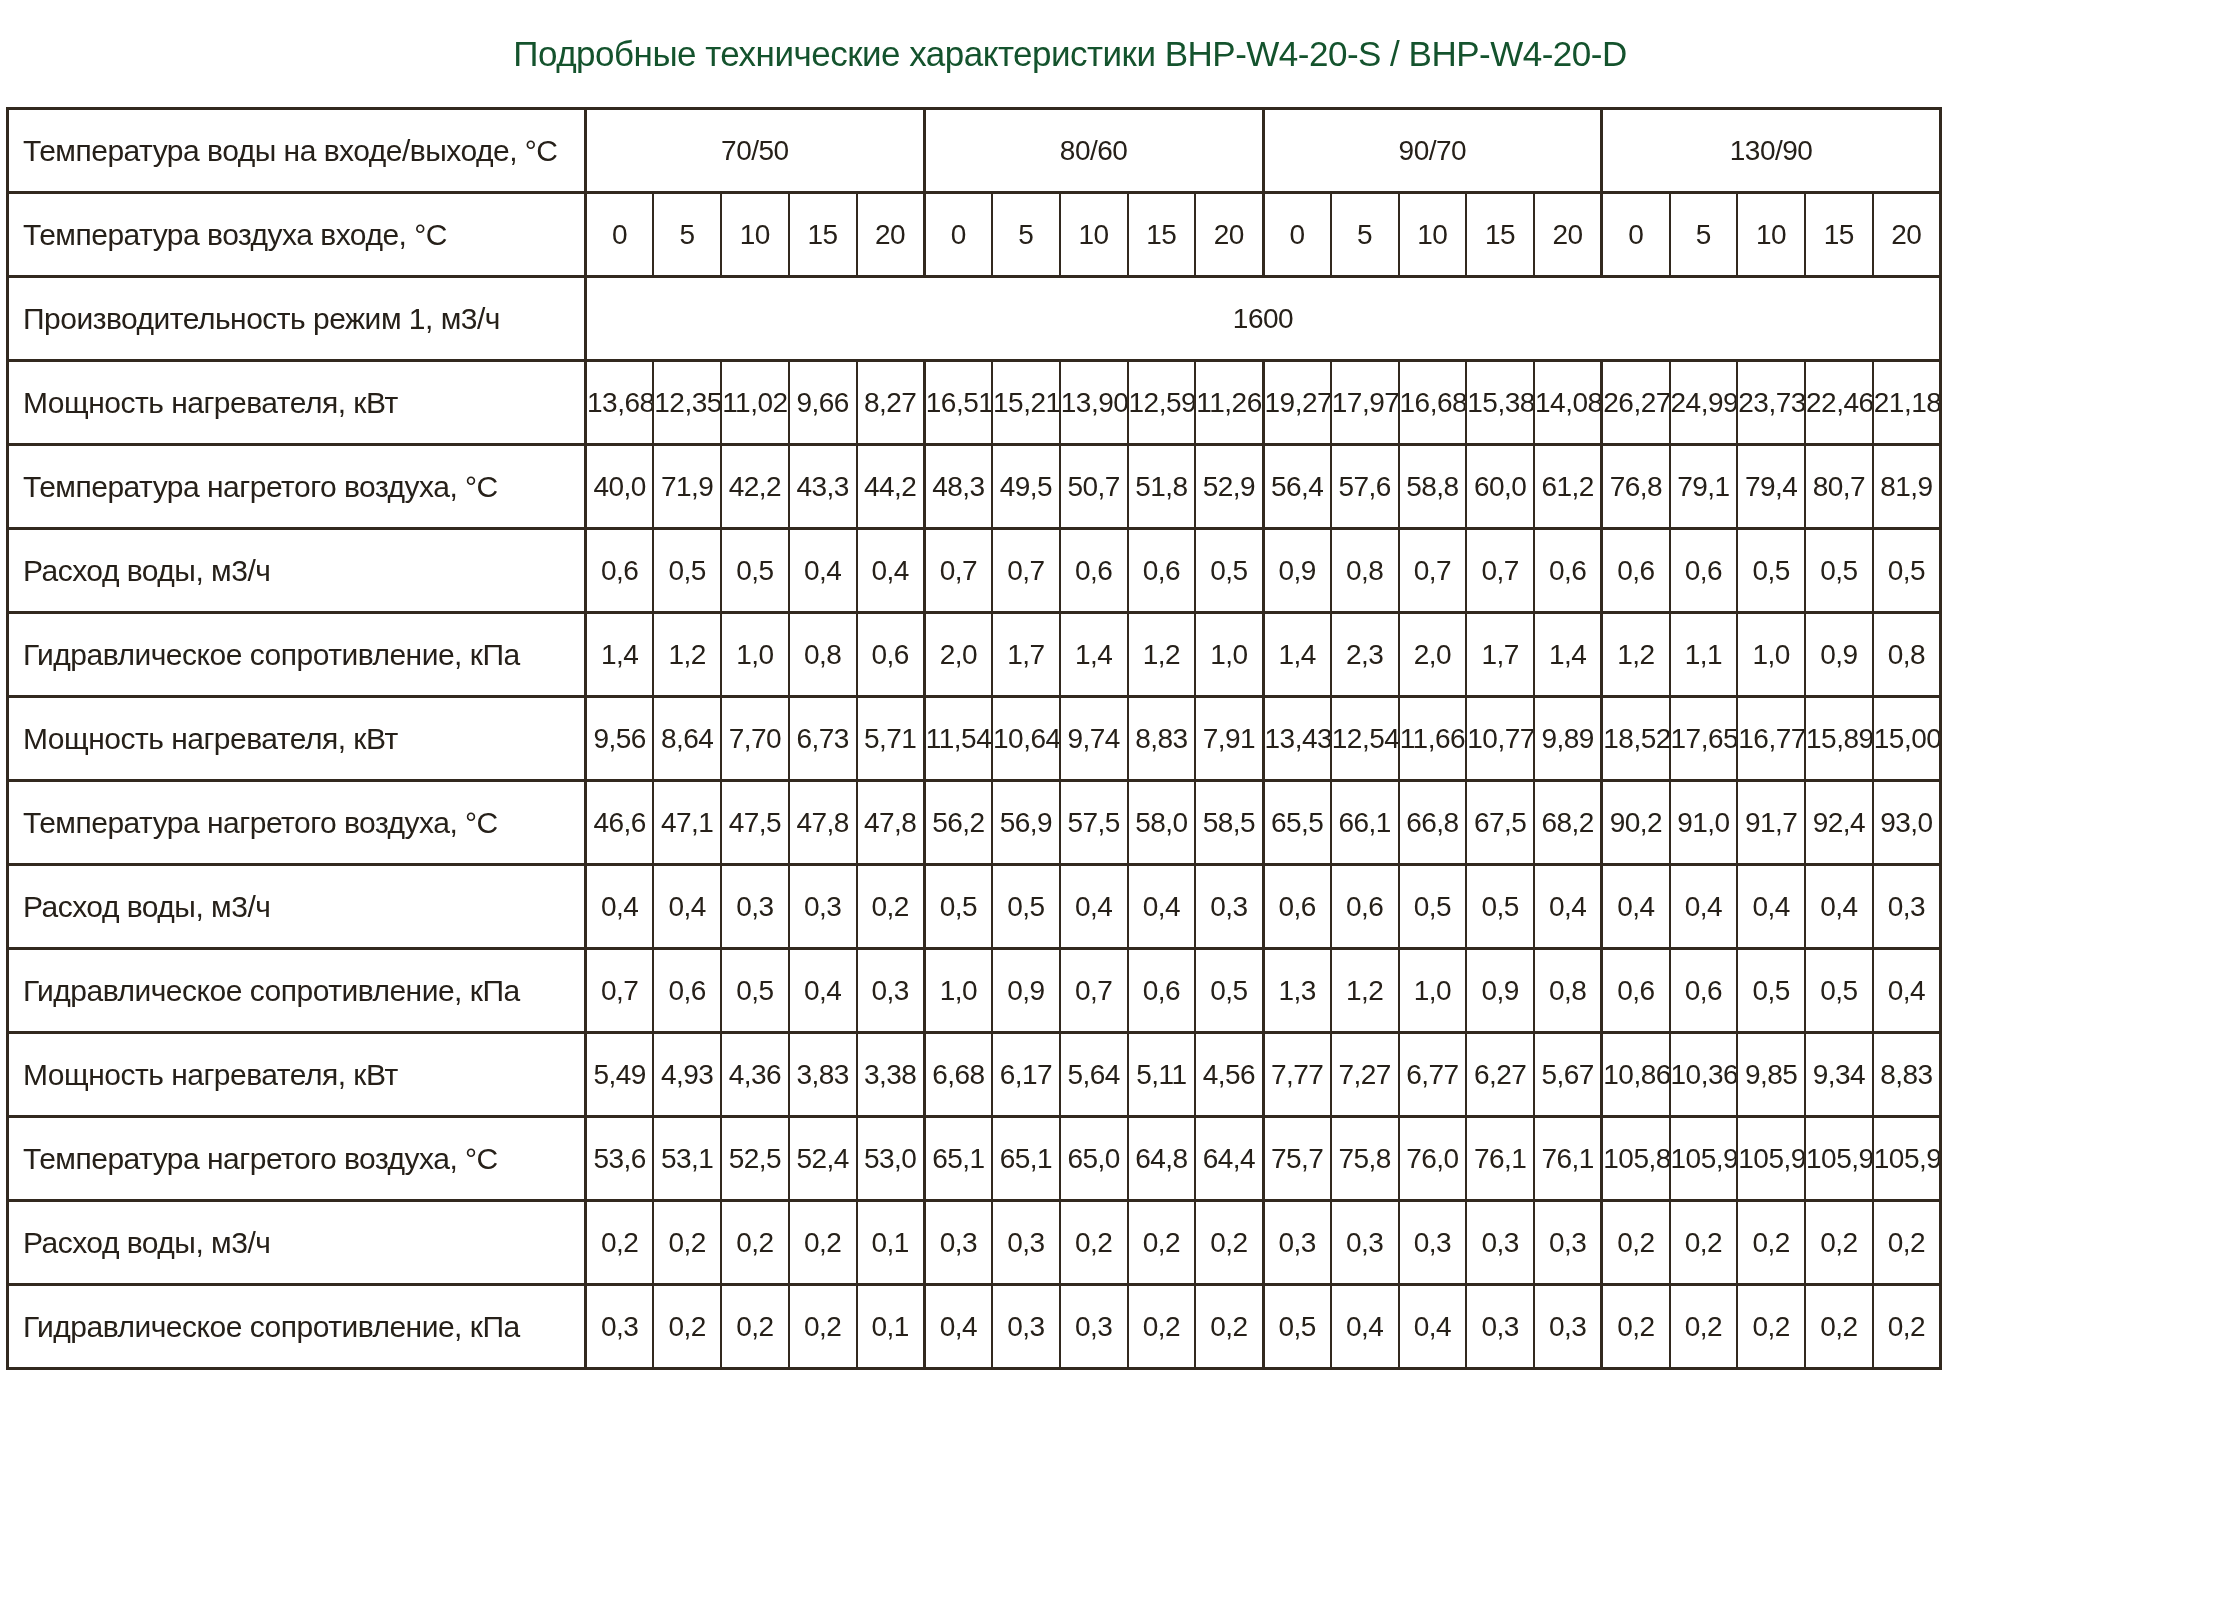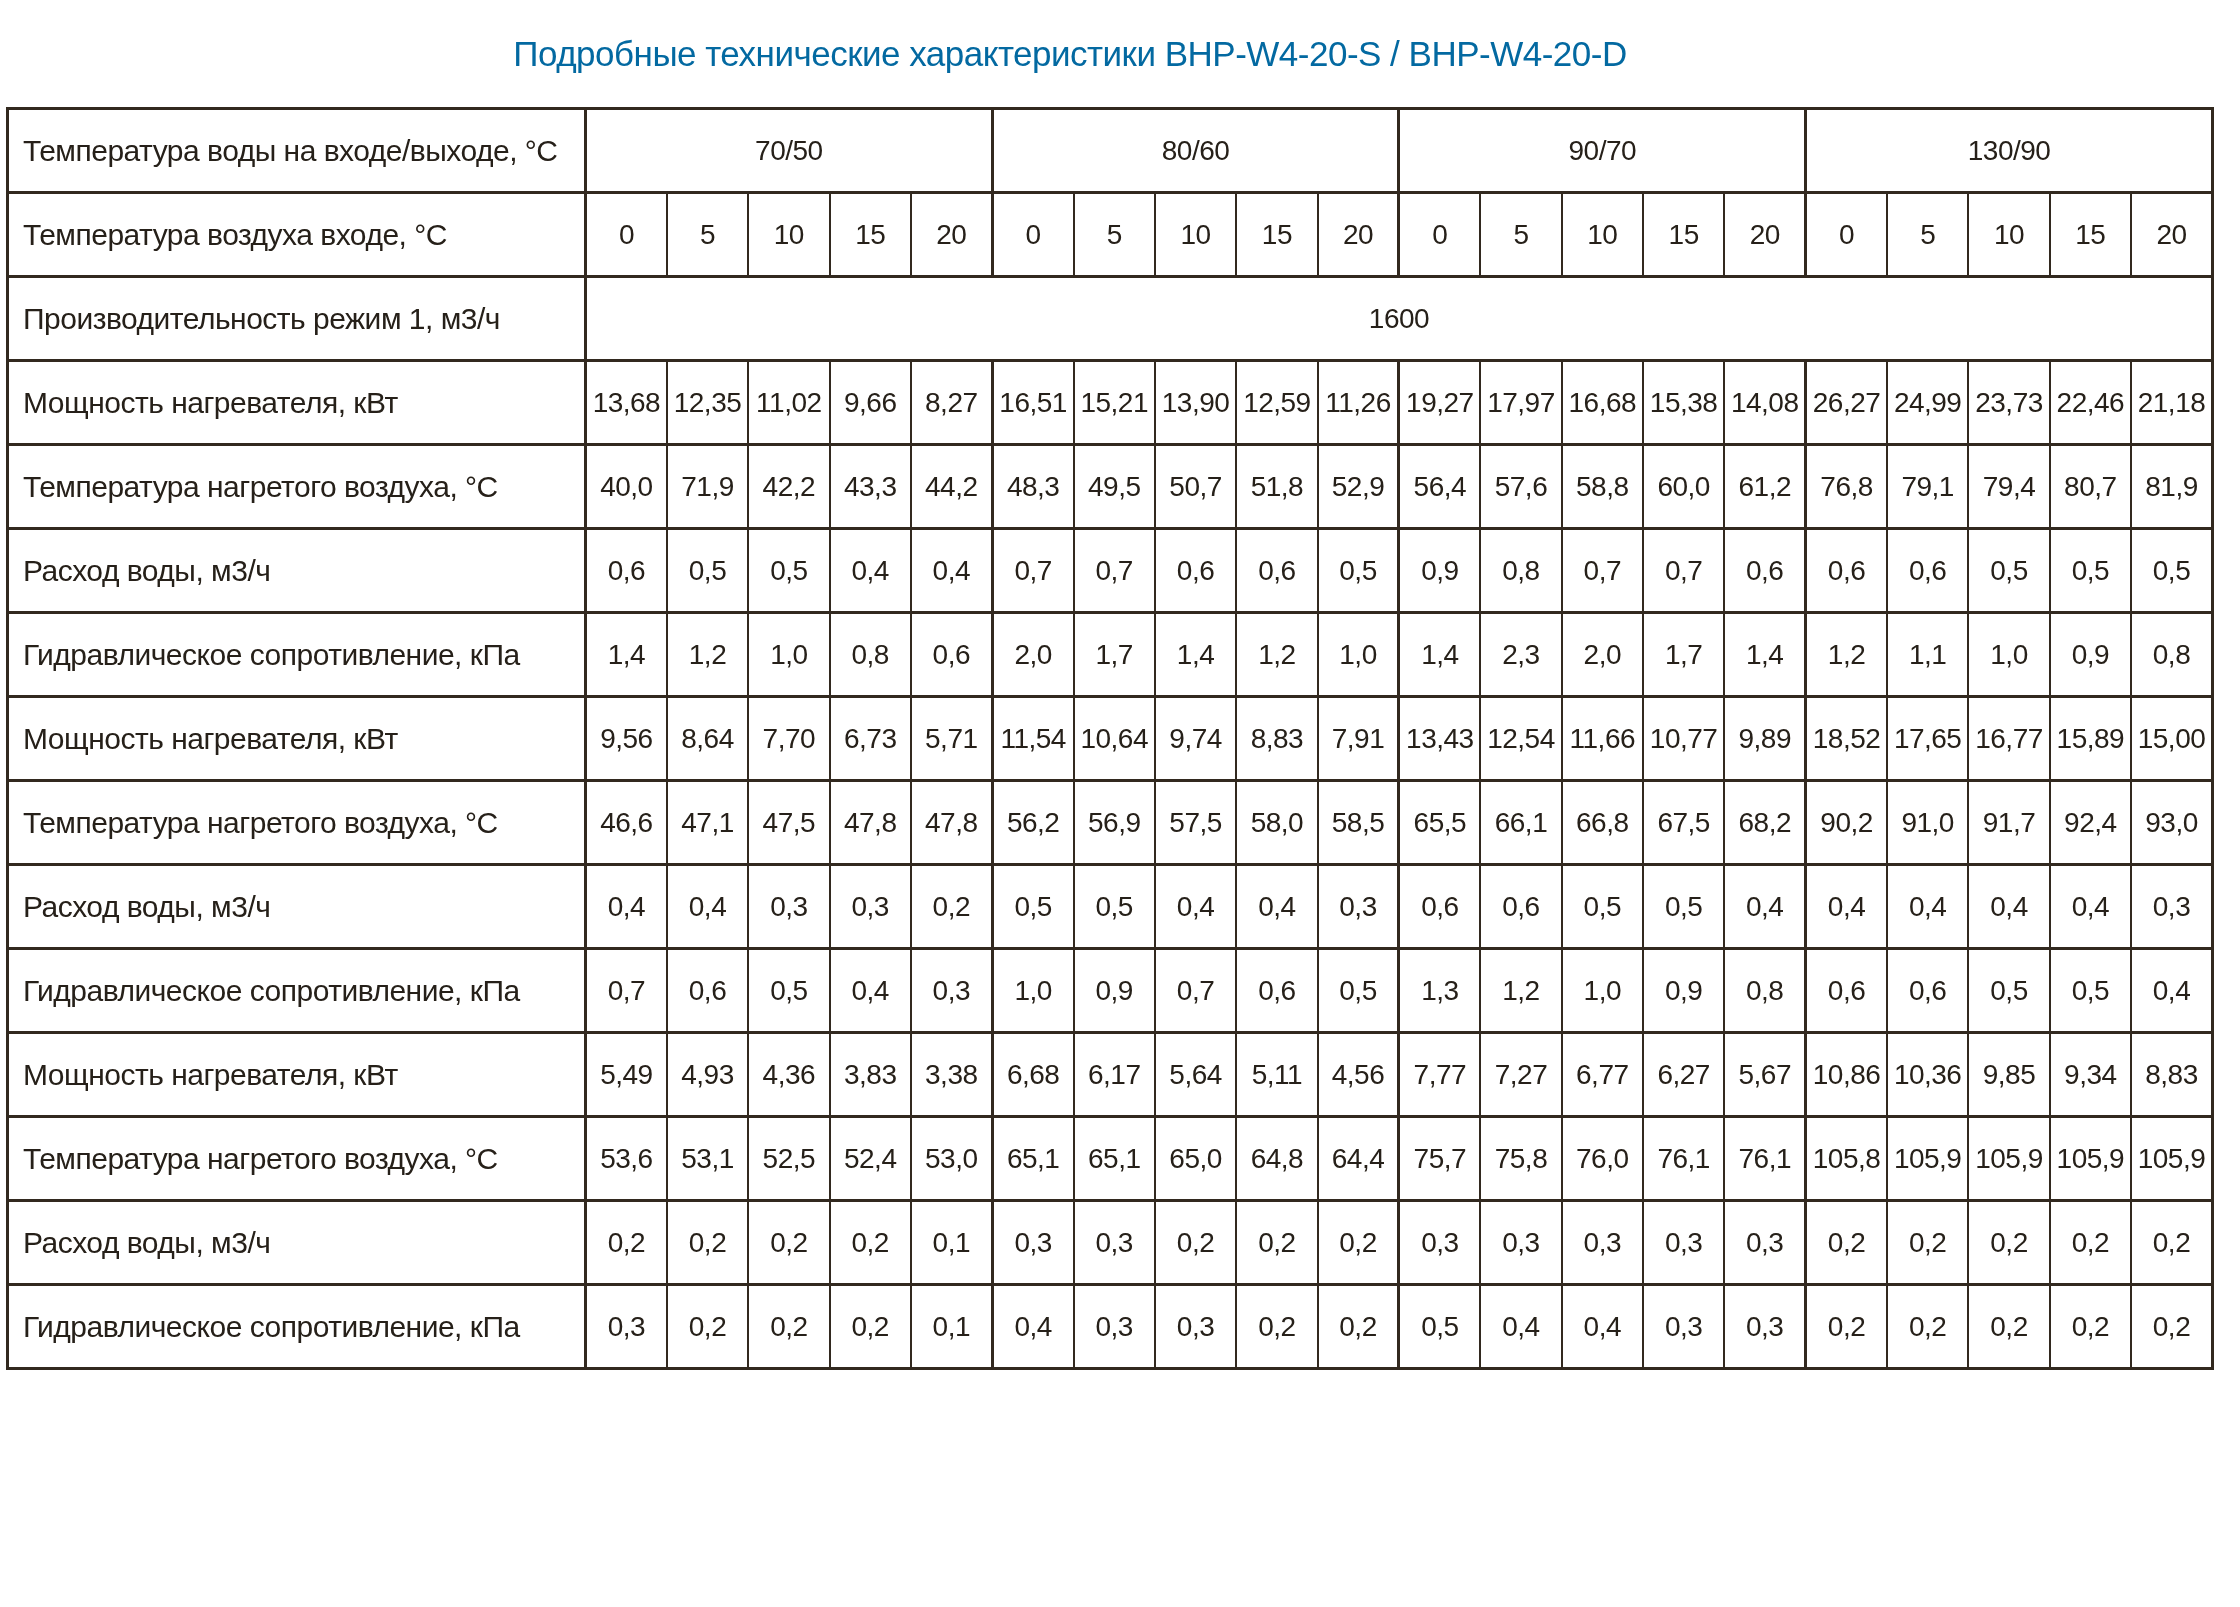--- a/index.html
+++ b/index.html
@@ -4,24 +4,24 @@
 <style>
   html,body{margin:0;padding:0;background:#ffffff;}
   body{
     width:2240px;height:1607px;position:relative;
     font-family:"Liberation Sans",sans-serif;
     color:#262019;
   }
   .title{
     position:absolute;top:34px;left:0;width:2140px;
     text-align:center;font-size:35px;letter-spacing:-0.5px;
-    color:#0369a1;
+    color:#14532d;
   }
   table.specs{
-    position:absolute;top:107px;left:6px;width:2208px;
+    position:absolute;top:107px;left:6px;width:1936px;
     border-collapse:collapse;table-layout:fixed;
     border:3px solid #32291f;
   }
   table.specs td{
     border:2px solid #32291f;
     border-top-width:3px;border-bottom-width:3px;
     height:81px;
     text-align:center;vertical-align:middle;
     font-size:28px;letter-spacing:-0.5px;
     padding:0;overflow:hidden;white-space:nowrap;

